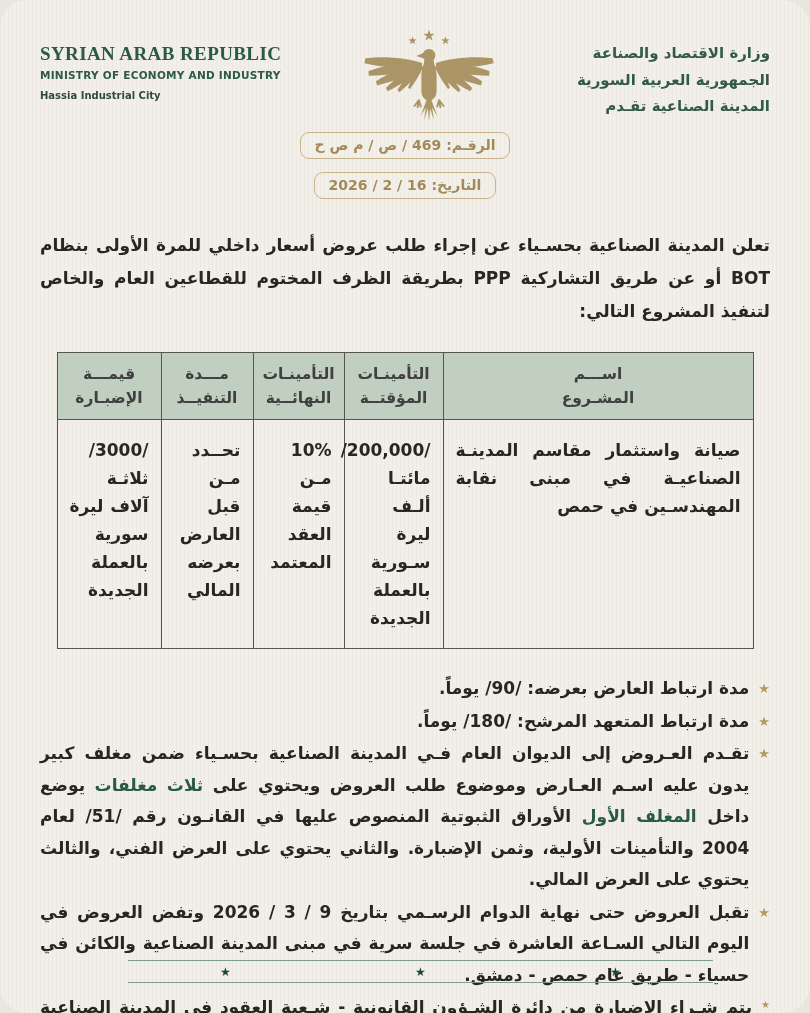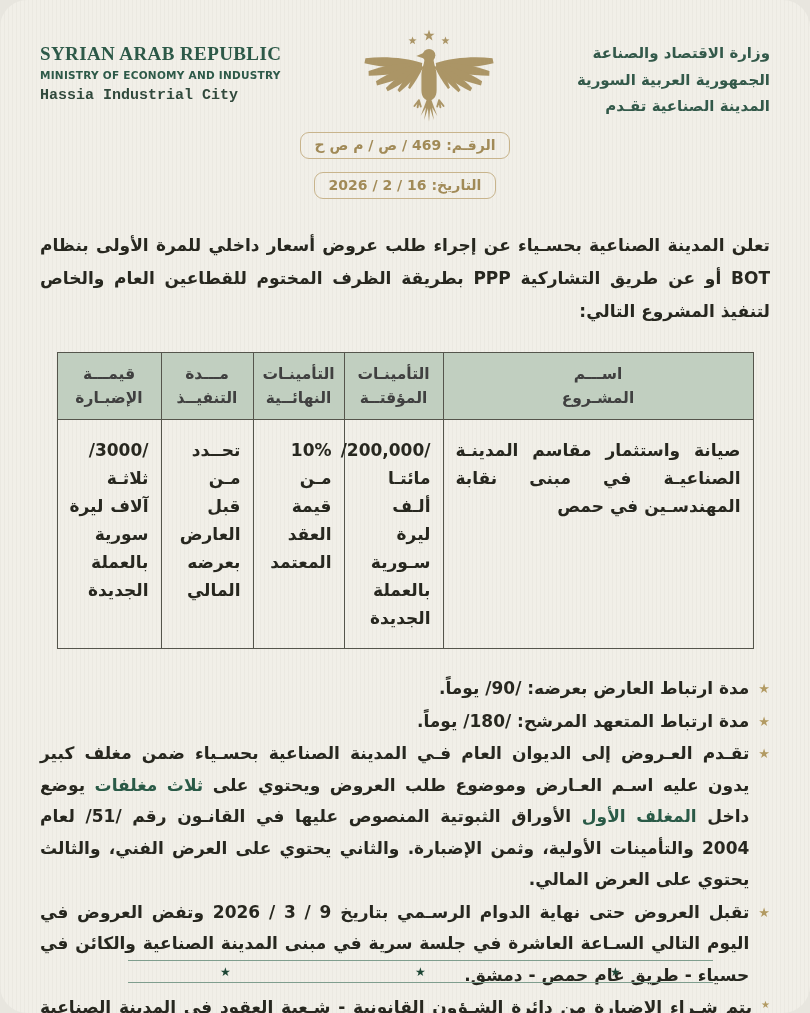--- a/index.html
+++ b/index.html
@@ -10,21 +10,21 @@
     background-image:repeating-linear-gradient(90deg, rgba(110,105,88,.045) 0 1px, rgba(0,0,0,0) 1px 4px);
     font-family:"DejaVu Sans", sans-serif;
     color:#26261f;
     border-radius:27px;
   }
   
   .top{display:flex;justify-content:space-between;align-items:flex-start;padding:34px 40px 0 40px;height:128px;box-sizing:border-box;}
   .en-block{padding-top:8px;color:#2d5948;}
   .en-country{font-family:"Liberation Serif", serif;font-size:19px;font-weight:600;letter-spacing:.4px;line-height:24px;}
   .en-ministry{font-size:10.5px;font-weight:700;letter-spacing:.25px;line-height:16px;margin-top:1px;}
-  .en-city{font-size:15px;font-weight:700;color:#31493c;line-height:20px;margin-top:3px;font-family:Liberation Mono, monospace;}
+  .en-city{font-size:10px;font-weight:700;color:#31493c;line-height:20px;margin-top:3px;}
   .emblem{flex:0 0 auto;margin-top:-8px;}
   .ar-block{direction:rtl;text-align:right;color:#33594a;font-size:15px;font-weight:700;line-height:26.5px;padding-top:6px;}
   
   .refs{display:flex;flex-direction:column;align-items:center;gap:13px;margin-top:4px;}
   .refbox{
     direction:rtl;box-sizing:border-box;border:1.6px solid #c8b48c;border-radius:9px;
     color:#a18a57;font-size:14px;font-weight:700;padding:4px 14px 5px 14px;min-width:150px;text-align:center;
     background:rgba(255,255,255,.08);
   }
   

